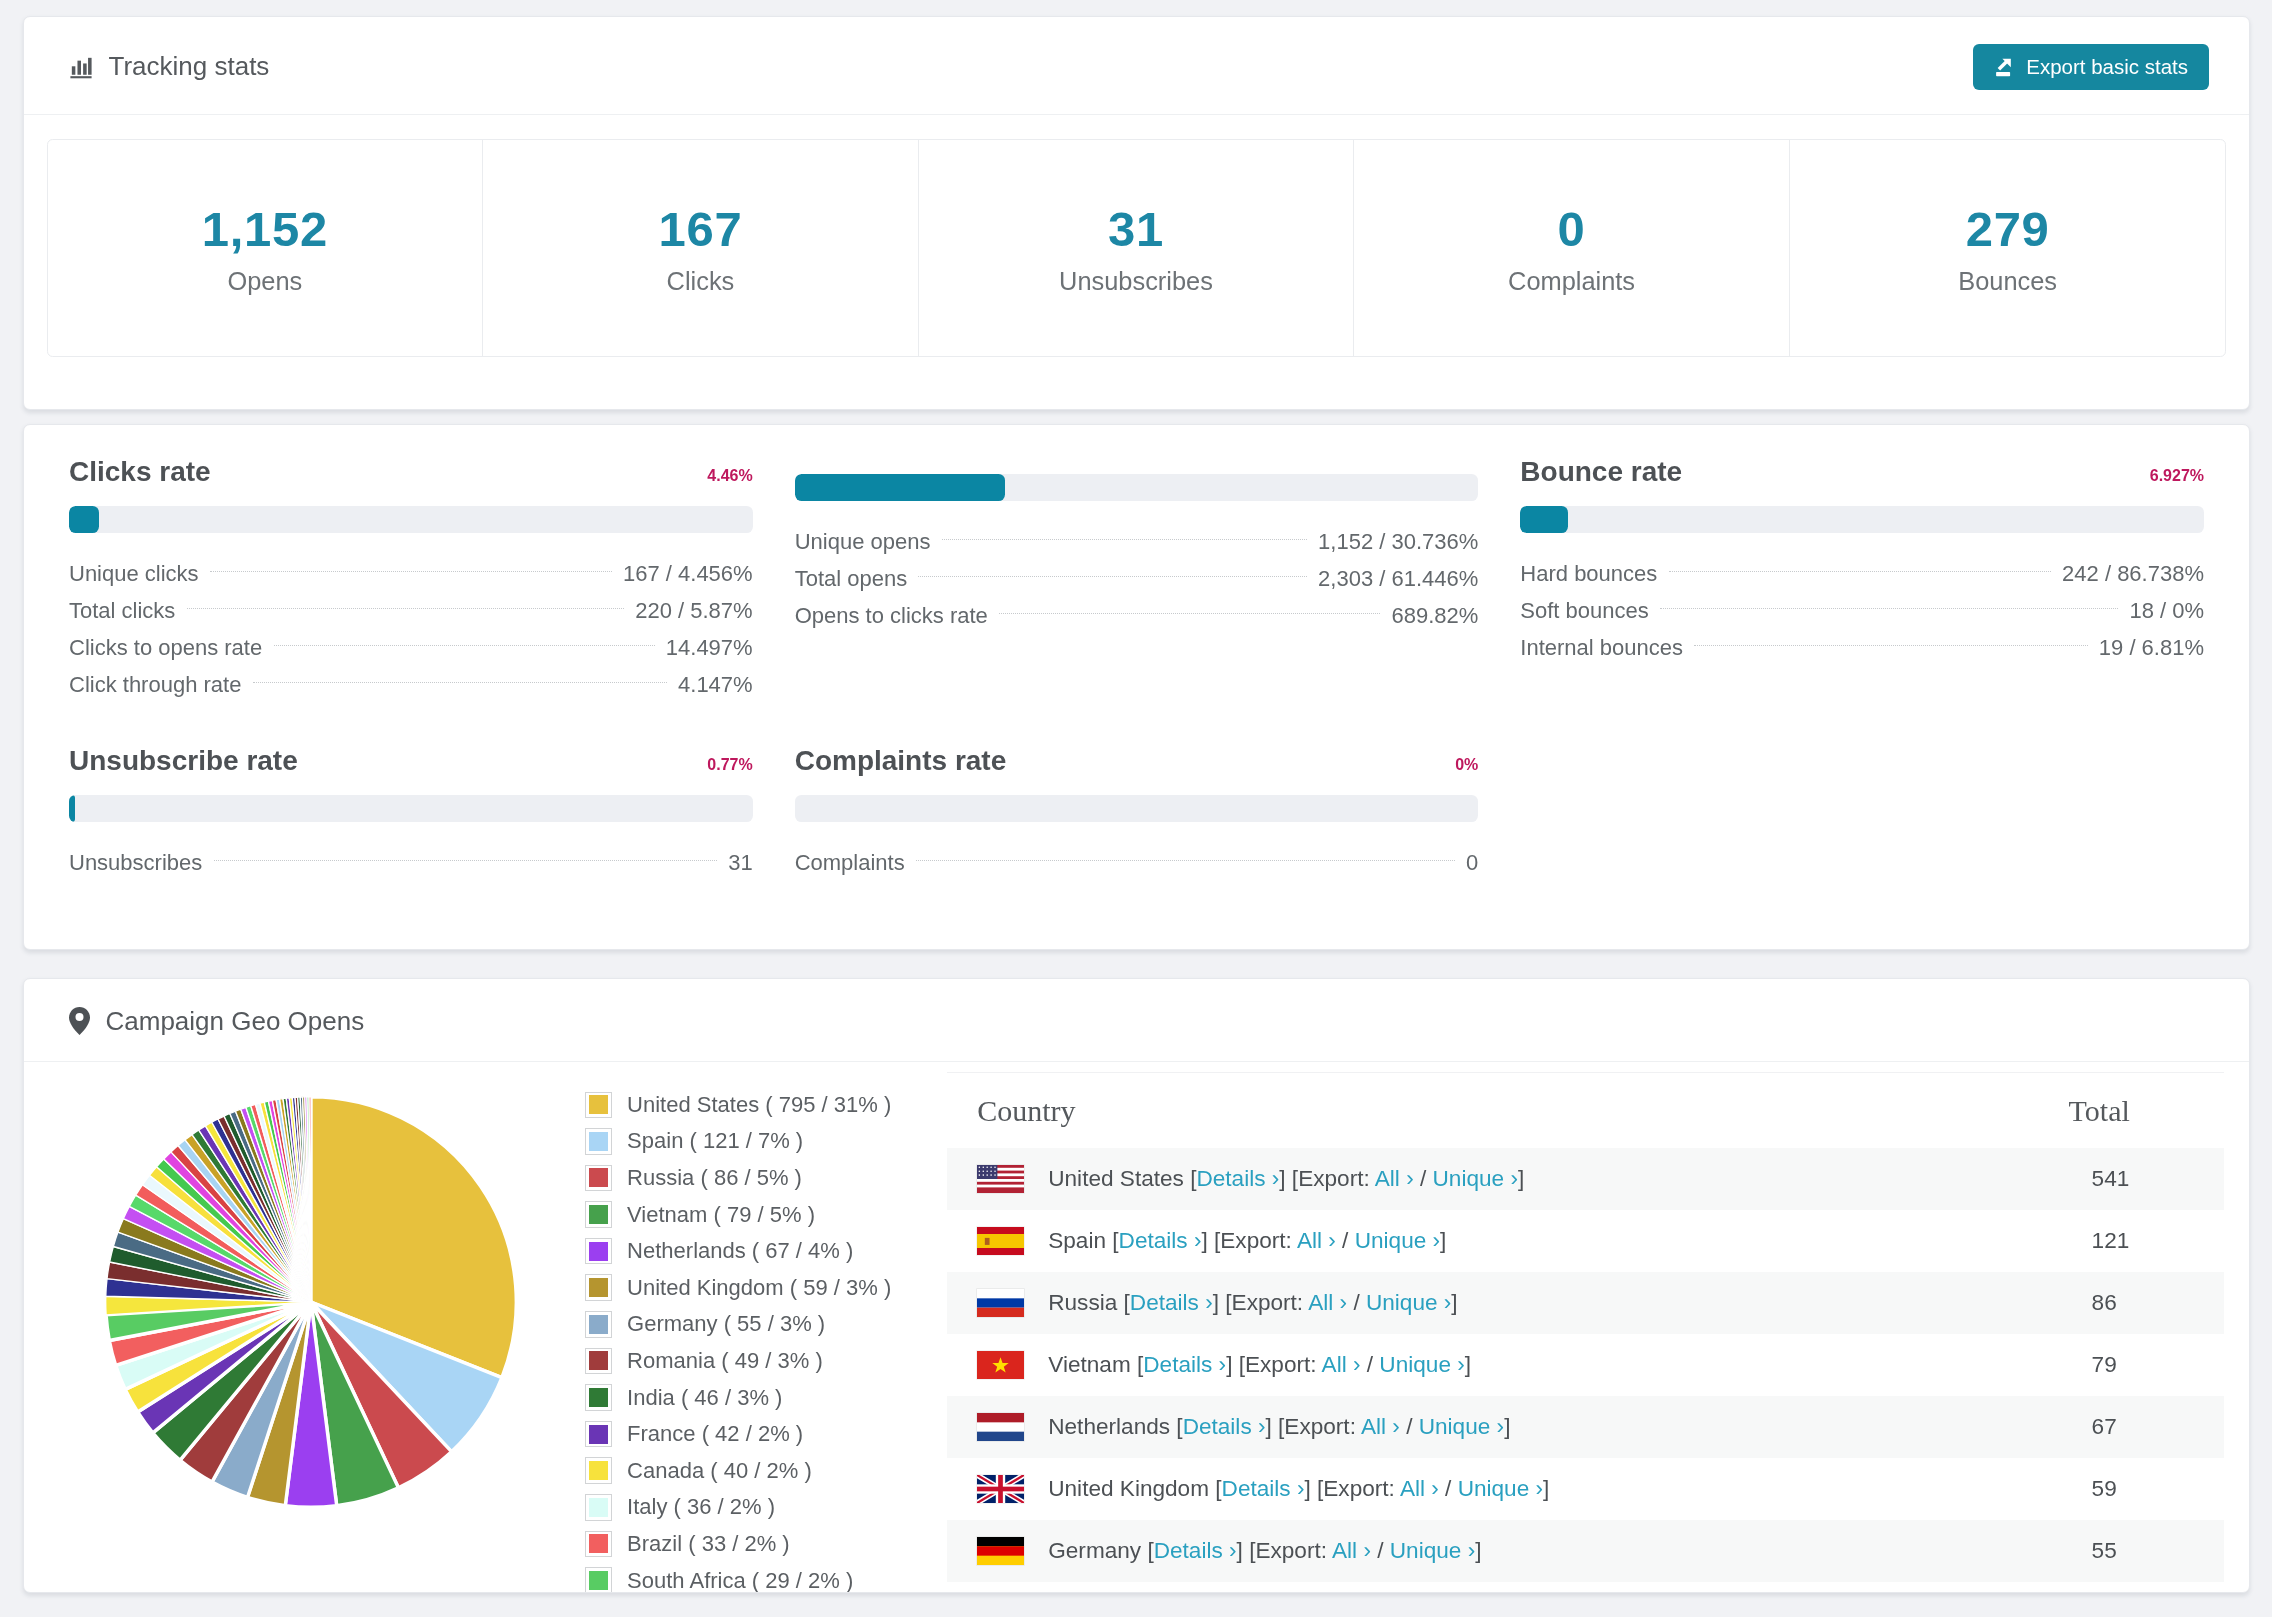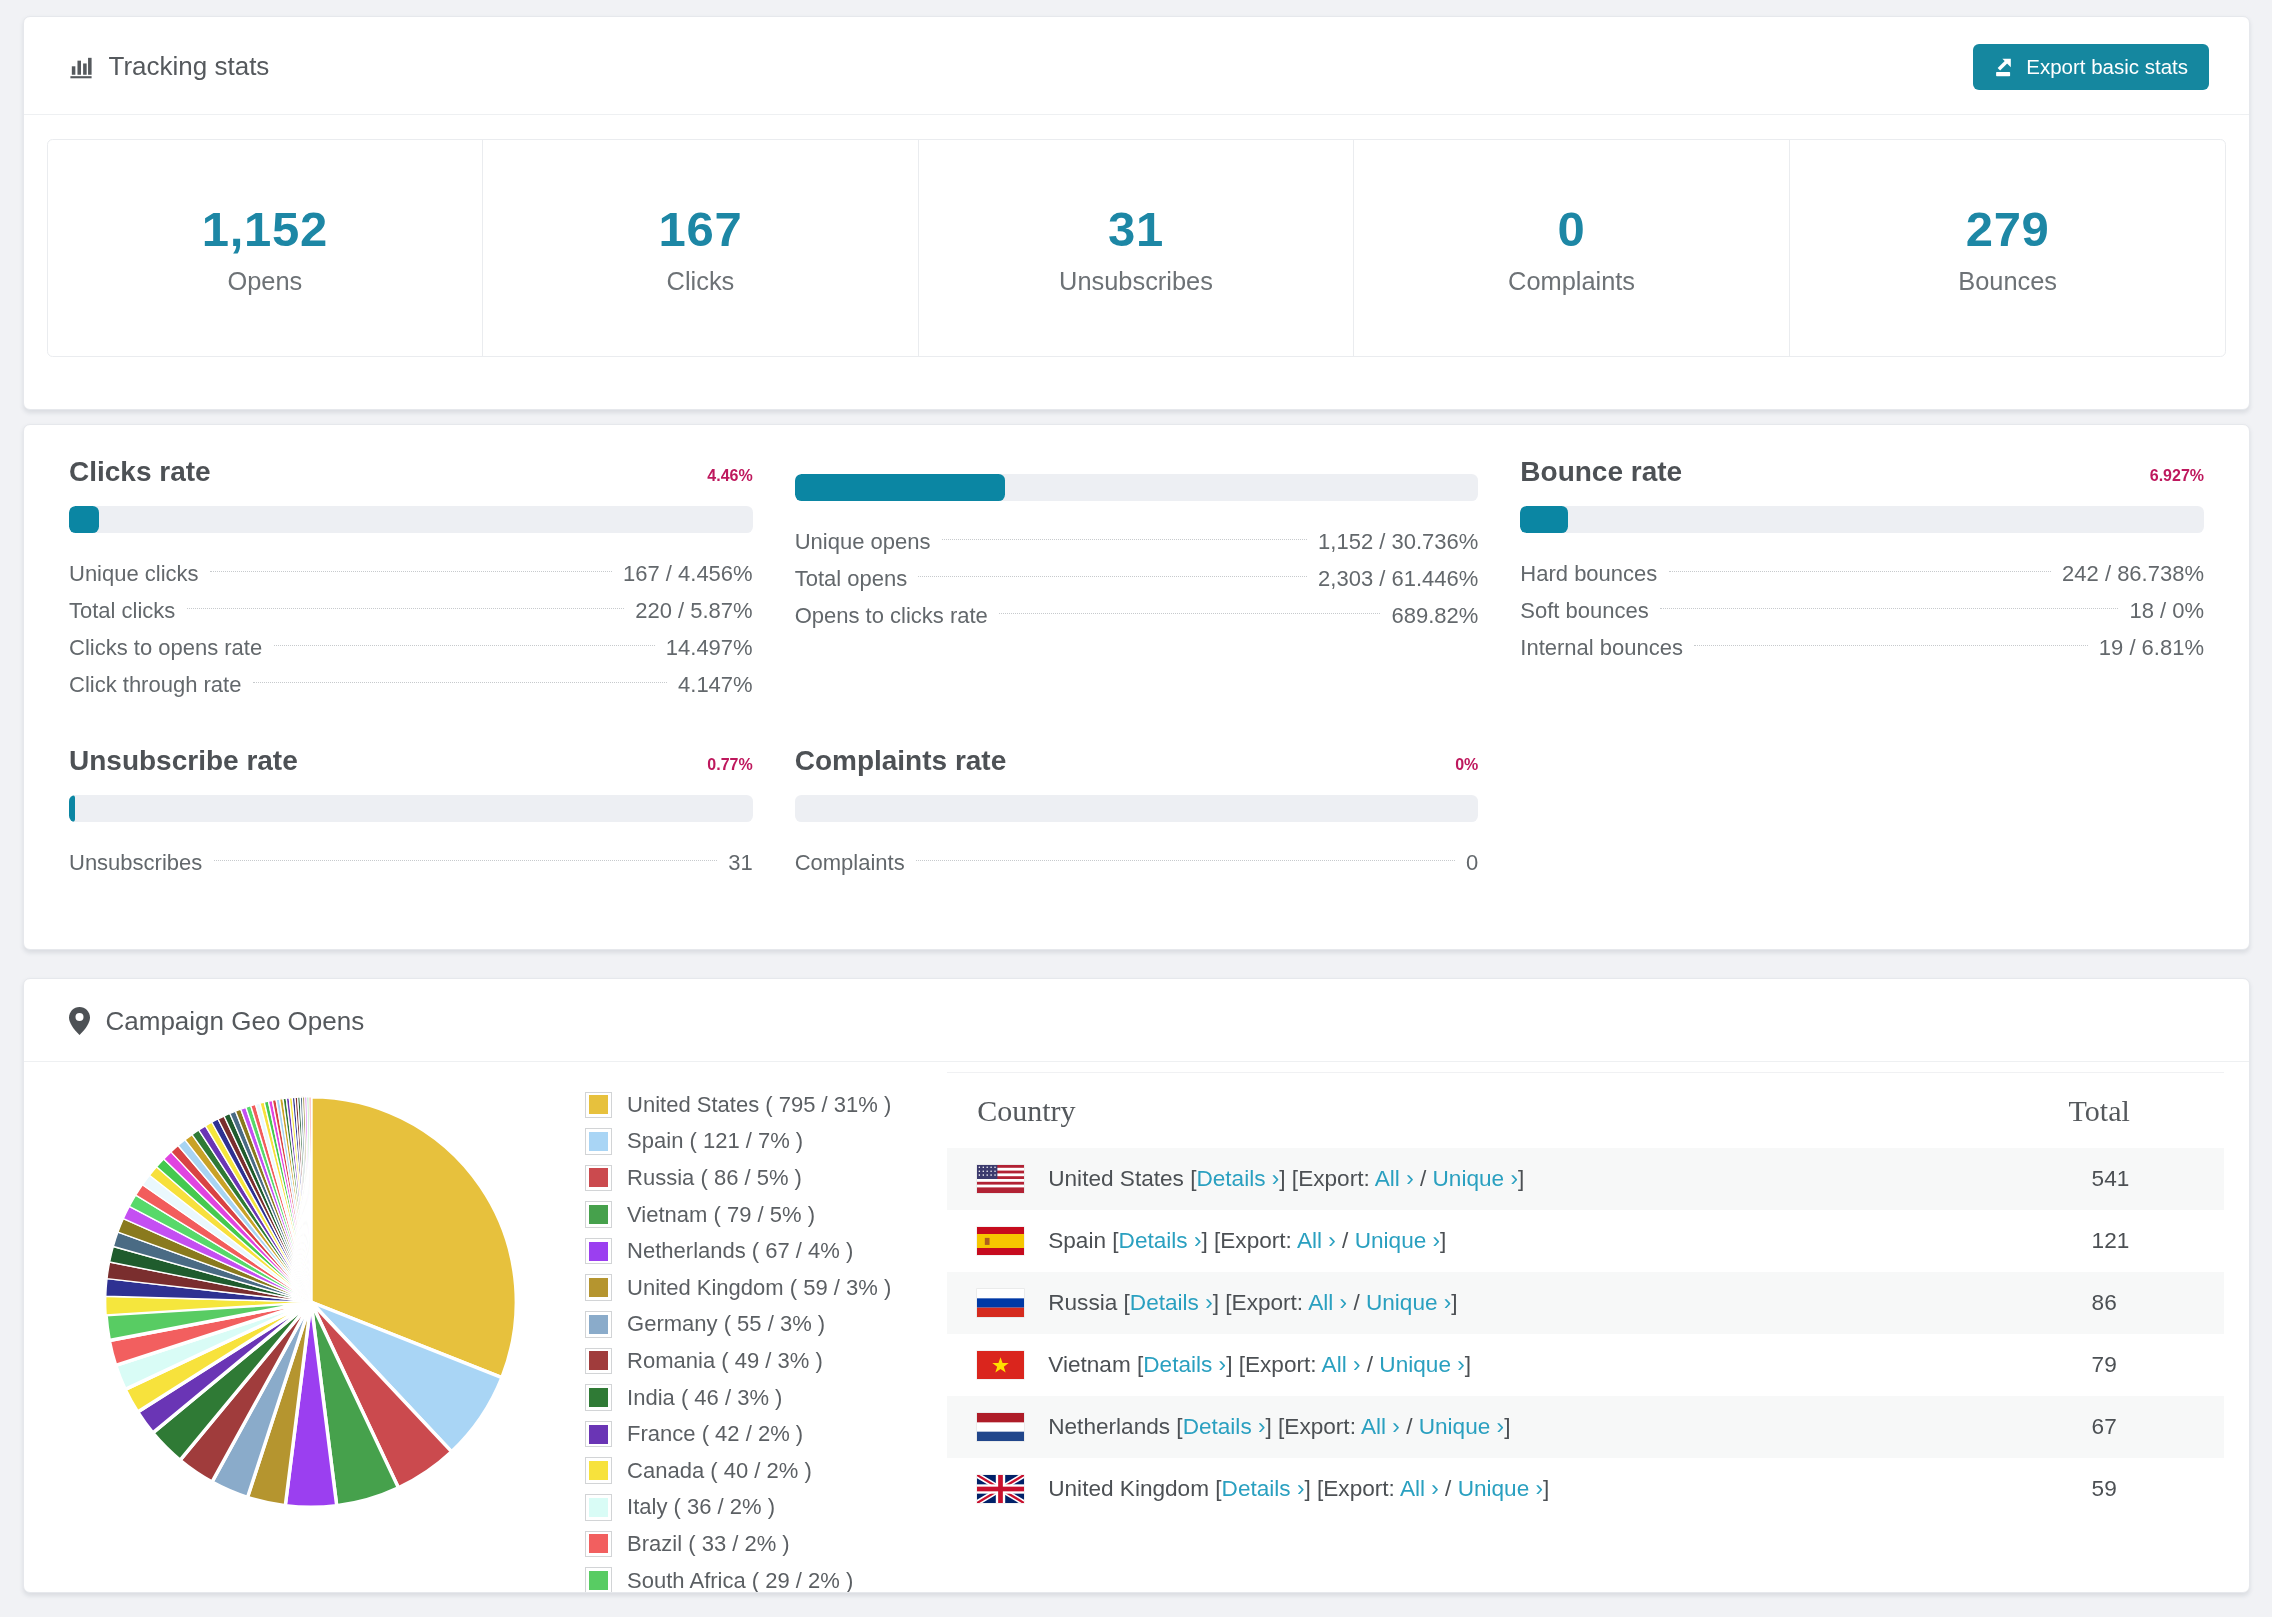--- a/index.html
+++ b/index.html
@@ -507,18 +507,33 @@
                       <rect y="12" width="60" height="12" fill="#fff"></rect>
       <rect x="27" width="6" height="36" fill="#c8102e"></rect>
                       <rect y="15" width="60" height="6" fill="#c8102e"></rect>
                     </svg>
                   </span>
                   <span><span class="bracket">United Kingdom [</span><a href="#" class="tlink">Details ›</a><span class="bracket">] [Export: </span><a href="#" class="tlink">All ›</a><span class="bracket"> / </span><a href="#" class="tlink">Unique ›</a><span class="bracket">]</span></span>
                 </div>
               </td>
               <td>59</td>
             </tr>
+            <tr class="odd">
+              <td>
+                <div class="country-cell">
+                  <span class="flag">
+                    <svg viewBox="0 0 60 36" preserveAspectRatio="none">
+                      <rect width="60" height="36" fill="#ffce00"></rect>
+                      <rect width="60" height="12" fill="#000"></rect>
+      <rect y="12" width="60" height="12" fill="#dd0000"></rect>
+                    </svg>
+                  </span>
+                  <span><span class="bracket">Germany [</span><a href="#" class="tlink">Details ›</a><span class="bracket">] [Export: </span><a href="#" class="tlink">All ›</a><span class="bracket"> / </span><a href="#" class="tlink">Unique ›</a><span class="bracket">]</span></span>
+                </div>
+              </td>
+              <td>55</td>
+            </tr>
           </tbody>
       </table>
     </div>
   </div>
 </div>
 
 
 </body></html>

